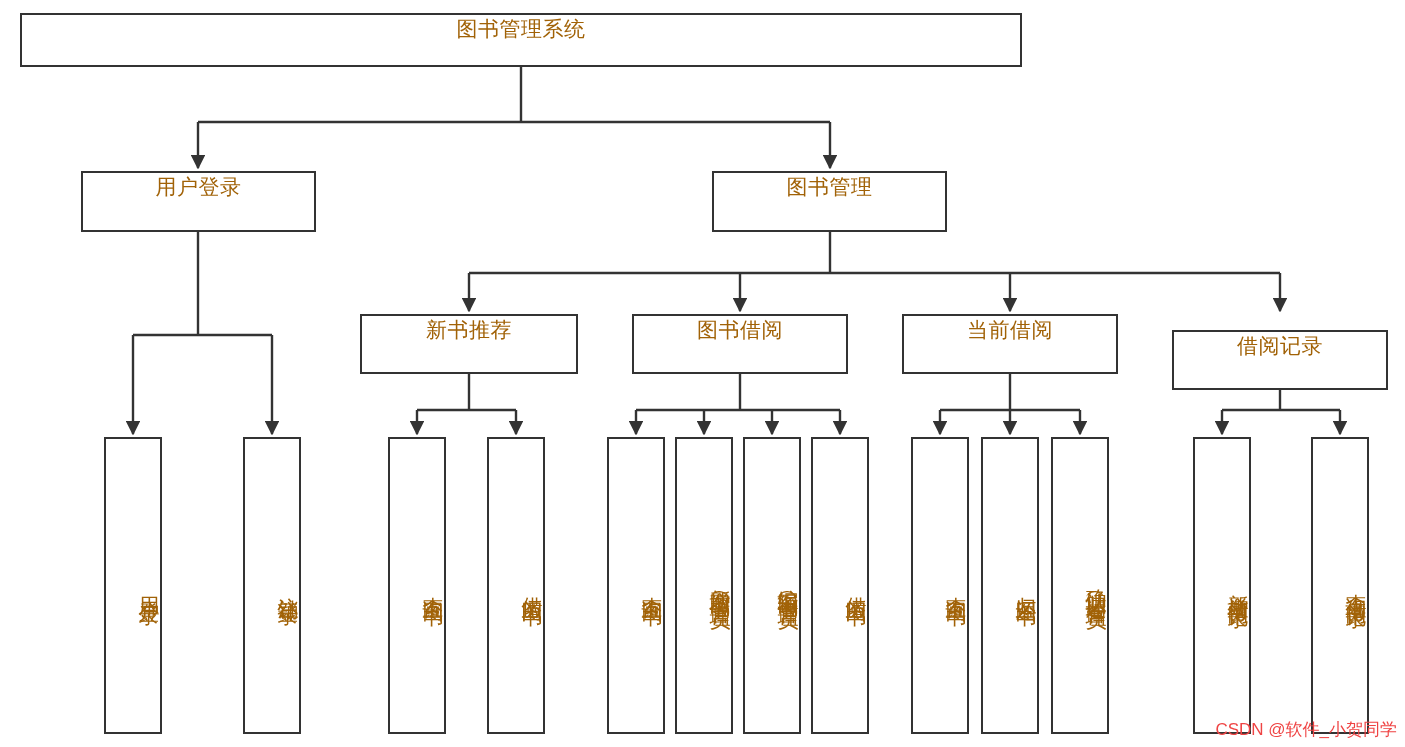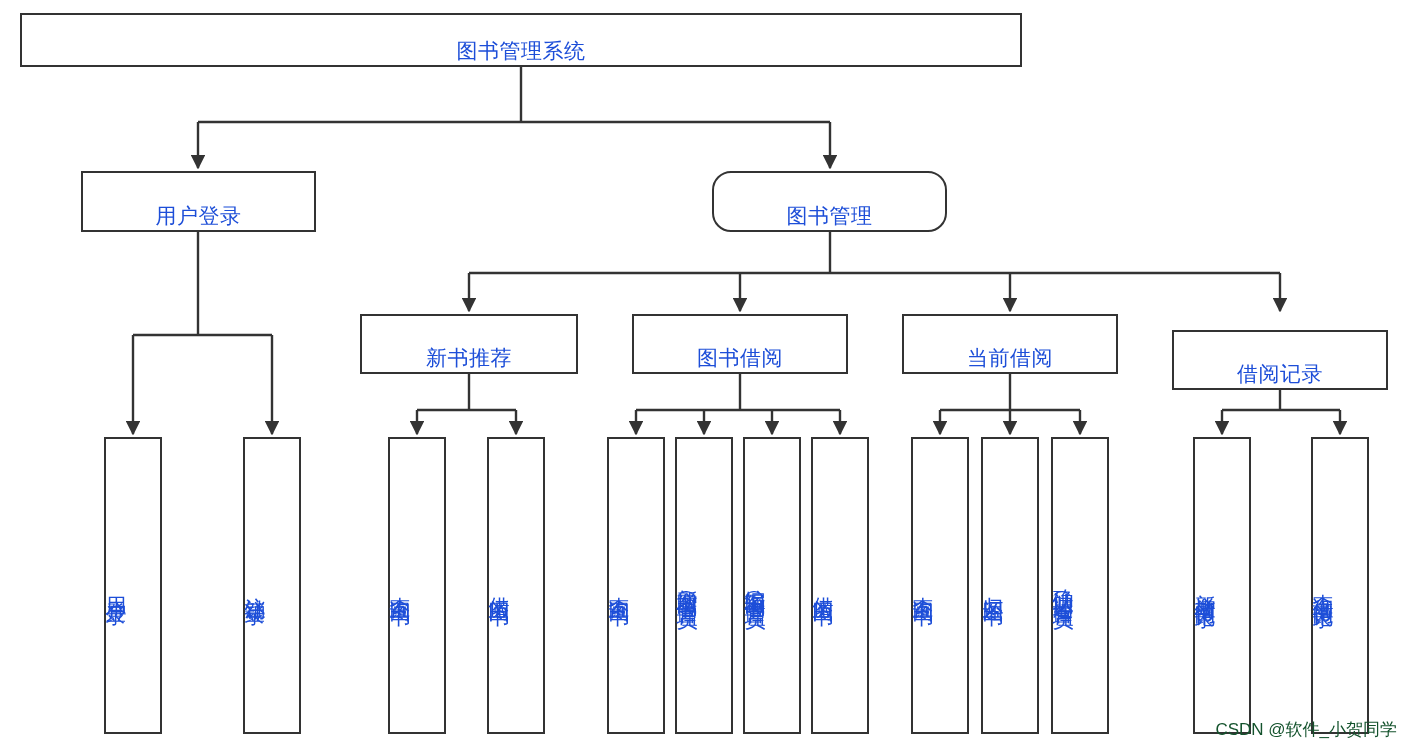--- a/index.html
+++ b/index.html
@@ -22,23 +22,23 @@
     left: 0;
     top: 0;
     width: 1405px;
     height: 747px;
   }
   .node {
     position: absolute;
     box-sizing: border-box;
     border: 2px solid #333333;
     background: #ffffff;
-    color: #1d4ed8;
+    color: #a16207;
     display: flex;
-    align-items: flex-end;
+    align-items: flex-start;
     justify-content: center;
     text-align: center;
   }
   .node.h {
     font-size: 21px;
     letter-spacing: 0.5px;
   }
   .node.v {
     font-size: 21px;
     writing-mode: vertical-rl;
@@ -51,21 +51,21 @@
   .node.v > span {
     writing-mode: vertical-rl;
     text-orientation: upright;
     display: block;
   }
   #watermark {
     position: absolute;
     right: 8px;
     bottom: 6px;
     font-size: 17px;
-    color: #14532d;
+    color: #ef4444;
     white-space: nowrap;
     pointer-events: none;
   }
 </style>
 </head>
 <body>
 
 <div id="canvas">
 
   <svg id="edges" viewBox="0 0 1405 747" xmlns="http://www.w3.org/2000/svg">
@@ -118,21 +118,21 @@
     </g>
   </svg>
 
   <div class="node h" style="left:20px; top:13px; width:1002px; height:54px;">
     <span>图书管理系统</span>
   </div>
 
   <div class="node h" style="left:81px; top:171px; width:235px; height:61px;">
     <span>用户登录</span>
   </div>
-  <div class="node h" style="left:712px; top:171px; width:235px; height:61px;border-radius:19px;">
+  <div class="node h" style="left:712px; top:171px; width:235px; height:61px;">
     <span>图书管理</span>
   </div>
 
   <div class="node h" style="left:632px; top:314px; width:216px; height:60px;">
     <span>图书借阅</span>
   </div>
   <div class="node h" style="left:360px; top:314px; width:218px; height:60px;">
     <span>新书推荐</span>
   </div>
   <div class="node h" style="left:902px; top:314px; width:216px; height:60px;">

